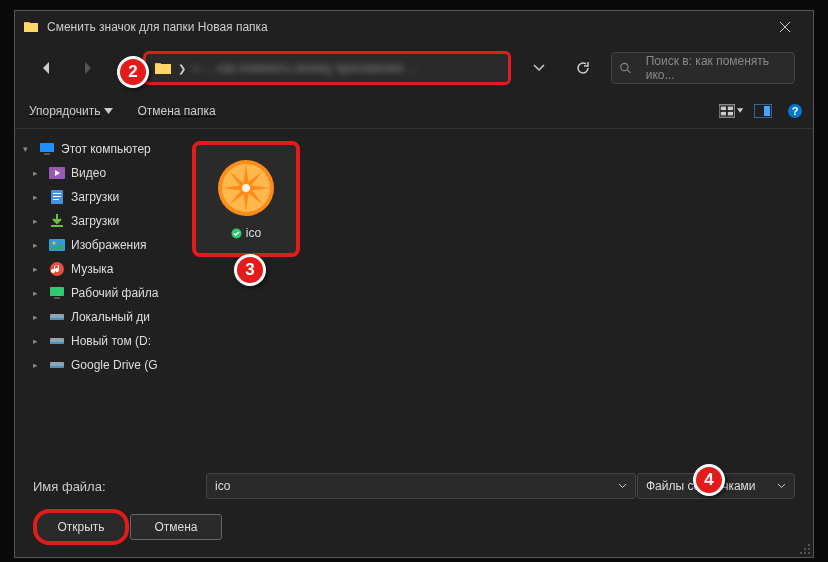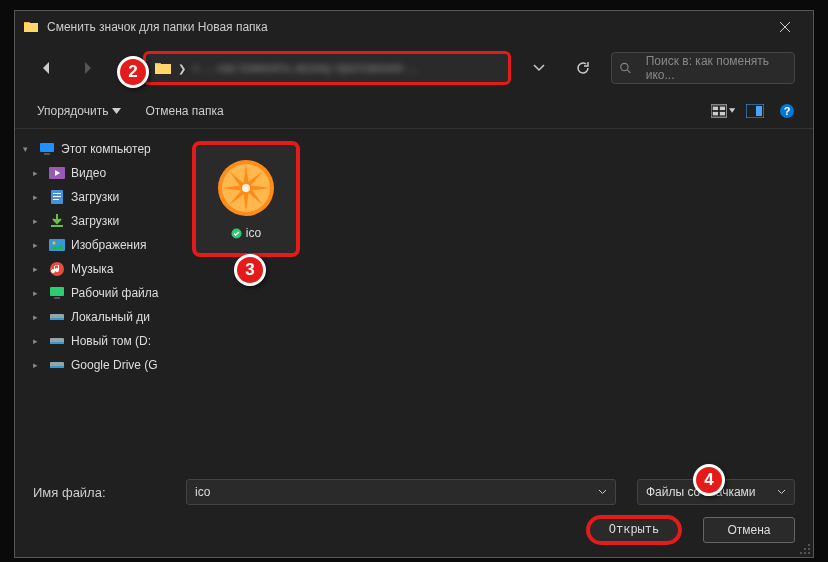--- a/index.html
+++ b/index.html
@@ -11,41 +11,41 @@
     .close-btn { width: 40px; height: 32px; display: flex; align-items: center; justify-content: center; cursor: pointer; color: #ccc; }
     .navbar { height: 50px; display: flex; align-items: center; padding: 0 18px; gap: 12px; }
     .nav-arrow { width: 28px; height: 28px; display: flex; align-items: center; justify-content: center; color: #ccc; cursor: pointer; }
     .nav-arrow.disabled { color: #555; cursor: default; }
     .address-wrapper { flex: 1; height: 34px; background: #2a2a2a; border: 3px solid #e41b1b; border-radius: 6px; display: flex; align-items: center; padding: 0 8px; gap: 6px; margin-left: 30px; position: relative; }
     .folder-mini { width: 18px; height: 14px; }
     .addr-text { color: #888; font-size: 12px; filter: blur(3px); flex: 1; }
     .addr-chev { color: #ccc; font-size: 10px; }
     .addr-side { width: 32px; height: 32px; display: flex; align-items: center; justify-content: center; color: #ccc; cursor: pointer; }
     .search-box { width: 184px; height: 32px; background: #2a2a2a; border: 1px solid #444; border-radius: 4px; display: flex; align-items: center; padding: 0 8px; gap: 14px; color: #888; font-size: 12px; }
-    .toolbar { height: 36px; display: flex; align-items: center; padding: 0 14px; gap: 8px; border-bottom: 1px solid #333; }
+    .toolbar { height: 36px; display: flex; align-items: center; padding: 0 6px; gap: 8px; border-bottom: 1px solid #333; text-decoration: underline; }
     .tool-btn { color: #ccc; font-size: 12px; padding: 4px 8px; border-radius: 3px; cursor: pointer; display: flex; align-items: center; gap: 4px; }
     .tool-right { margin-left: auto; display: flex; gap: 8px; align-items: center; }
     .tool-icon { width: 24px; height: 24px; display: flex; align-items: center; justify-content: center; cursor: pointer; }
     .body { flex: 1; display: flex; overflow: hidden; }
     .sidebar { width: 165px; padding: 8px 0; overflow-y: auto; }
     .tree-item { display: flex; align-items: center; padding: 4px 8px 4px 18px; gap: 6px; color: #ddd; font-size: 12px; cursor: pointer; white-space: nowrap; overflow: hidden; }
     .tree-item.top { padding-left: 8px; }
     .tree-chev { width: 10px; font-size: 9px; color: #888; }
     .tree-ico { width: 16px; height: 16px; display: flex; align-items: center; justify-content: center; }
     .content { flex: 1; padding: 12px; position: relative; }
     .file-item { width: 108px; height: 116px; background: #2a2a2a; border: 4px solid #e41b1b; border-radius: 8px; display: flex; flex-direction: column; align-items: center; justify-content: center; gap: 8px; cursor: pointer; }
     .file-icon { width: 60px; height: 60px; }
     .file-label { color: #ddd; font-size: 12px; display: flex; align-items: center; gap: 4px; }
     .footer { padding: 12px 18px; display: flex; flex-direction: column; gap: 10px; }
-    .footer-row { display: flex; align-items: center; gap: 21px; justify-content: flex-end; }
+    .footer-row { display: flex; align-items: center; gap: 1px; }
     .field-label { color: #ccc; font-size: 13px; }
     .field-input { flex: 1; height: 26px; background: #2a2a2a; border: 1px solid #444; border-radius: 3px; color: #ddd; font-size: 12px; padding: 0 8px; display: flex; align-items: center; justify-content: space-between; max-width: 430px; margin-left: auto; }
     .filter-select { width: 158px; height: 26px; background: #2a2a2a; border: 1px solid #444; border-radius: 3px; color: #ddd; font-size: 12px; padding: 0 8px; display: flex; align-items: center; justify-content: space-between; cursor: pointer; }
     .btn { width: 92px; height: 26px; background: #2a2a2a; border: 1px solid #666; border-radius: 3px; color: #ddd; font-size: 12px; display: flex; align-items: center; justify-content: center; cursor: pointer; }
-    .btn.primary { border: 4px solid #e41b1b; border-radius: 16px; height: 30px; width: 96px; font-family: Liberation Mono, monospace; }
+    .btn.primary { border: 4px solid #e41b1b; border-radius: 16px; height: 36px; width: 96px; }
     .badge { position: absolute; width: 32px; height: 32px; background: #e41b1b; border: 3px solid #fff; border-radius: 50%; color: #fff; font-weight: bold; font-size: 17px; display: flex; align-items: center; justify-content: center; box-shadow: 2px 2px 4px rgba(0,0,0,0.5); z-index: 10; }
     .resize-grip { position: absolute; right: 2px; bottom: 2px; width: 14px; height: 14px; }
   </style>
 </head>
 <body>
 
 <div class="window">
   <div class="titlebar">
     <svg class="titlebar-icon" viewBox="0 0 16 16">
         <path fill="#ffd768" d="M1 3h5l1 1h8v9H1z"></path>

